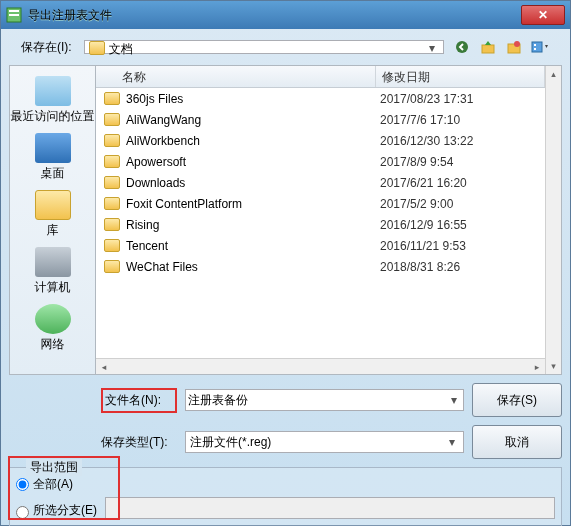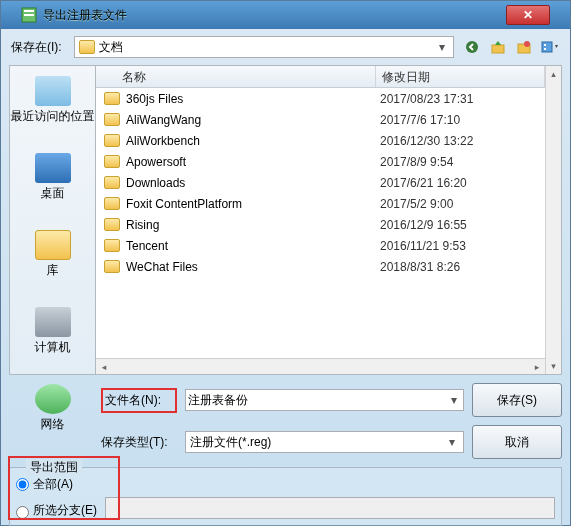--- a/index.html
+++ b/index.html
@@ -1,31 +1,31 @@
 <!DOCTYPE html>
 <html><head>
 <meta charset="utf-8">
 <style>
 * { box-sizing: border-box; margin: 0; padding: 0; font-family: "Microsoft YaHei", "SimSun", sans-serif; font-size: 12px; }
 body { background: #e8e8e8; width: 571px; height: 526px; overflow: hidden; }
 .window { width: 571px; height: 526px; background: linear-gradient(#dbe9f4, #c7dff0); border: 1px solid #5a7a9a; }
-.titlebar { height: 28px; background: linear-gradient(#5c9fd6, #3d7ab5); display: flex; align-items: center; padding: 0 20px; color: #000; }
+.titlebar { height: 28px; background: linear-gradient(#5c9fd6, #3d7ab5); display: flex; align-items: center; padding: 0 5px; color: #000; }
 .titlebar .icon { width: 16px; height: 16px; margin-right: 6px; }
 .titlebar .title { flex: 1; color: #000; text-shadow: 0 1px #9cc; }
 .titlebar .close { width: 44px; height: 20px; background: linear-gradient(#e27070, #c93030); border: 1px solid #8a2020; border-radius: 2px; color: #fff; text-align: center; line-height: 18px; font-weight: bold; cursor: pointer; }
-.toolbar { height: 36px; display: flex; align-items: center; padding: 4px 10px; gap: 8px; }
+.toolbar { height: 36px; display: flex; align-items: center; padding: 4px 20px; gap: 8px; }
 .toolbar .label { margin-right: 4px; }
-.saveloc { flex: 1; height: 22px; background: #fff; border: 1px solid #abadb3; display: flex; align-items: center; padding: 0 4px; }
+.saveloc { flex: 1; height: 14px; background: #fff; border: 1px solid #abadb3; display: flex; padding: 0 4px; }
 .saveloc .fi { width: 16px; height: 14px; background: linear-gradient(#fde9a8,#f2c24e); border: 1px solid #c9a22f; border-radius: 2px; margin-right: 4px; }
 .saveloc .txt { flex: 1; }
 .saveloc .dd { width: 14px; text-align: center; color: #555; }
 .tbicons { display: flex; gap: 6px; align-items: center; }
 .tbicons .ico { width: 20px; height: 20px; display: flex; align-items: center; justify-content: center; border: 1px solid transparent; border-radius: 2px; cursor: pointer; }
 .content { display: flex; height: 310px; background: #fff; margin: 0 8px; border: 1px solid #b0b8c0; }
-.places { width: 86px; background: linear-gradient(#f2f6fa,#e3edf5); border-right: 1px solid #b0b8c0; display: flex; flex-direction: column; align-items: flex-start; padding-top: 6px; gap: 20px; }
+.places { width: 86px; background: linear-gradient(#f2f6fa,#e3edf5); border-right: 1px solid #b0b8c0; display: flex; flex-direction: column; align-items: flex-start; padding-top: 6px; gap: 0; }
 .place { display: flex; flex-direction: column; align-items: center; width: 100%; padding: 4px 0; cursor: pointer; }
 .place .pic { width: 36px; height: 30px; border-radius: 3px; }
 .place .lbl { margin-top: 2px; text-align: center; }
 .pic.recent { background: linear-gradient(#bde0f4,#7cbce4); }
 .pic.desktop { background: linear-gradient(#6aa8e6,#2d6fb5); }
 .pic.lib { background: linear-gradient(#fde9a8,#f2c24e); border: 1px solid #c9a22f; }
 .pic.pc { background: linear-gradient(#c8d0d8,#8a96a2); }
 .pic.net { background: linear-gradient(#9fe6a8,#4db25a); border-radius: 50%; }
 .filelist { flex: 1; display: flex; flex-direction: column; overflow:hidden; }
 .header { height: 22px; background: linear-gradient(#f7f9fc,#e4ecf3); border-bottom: 1px solid #c6cdd4; display: flex; align-items: center; }

